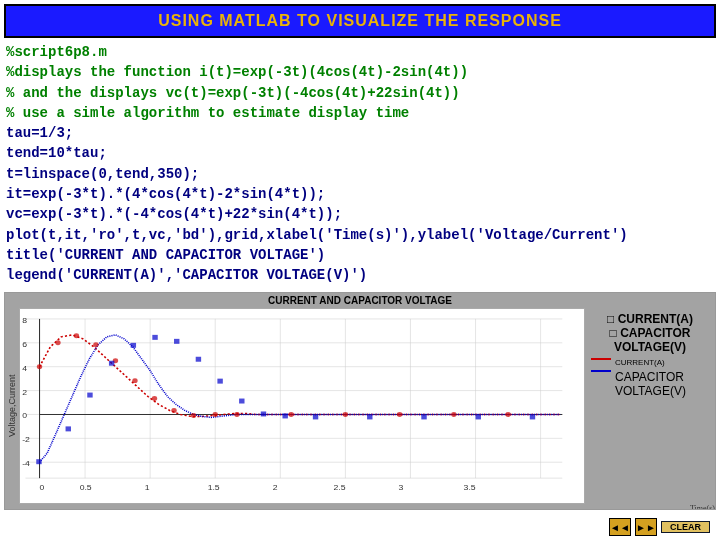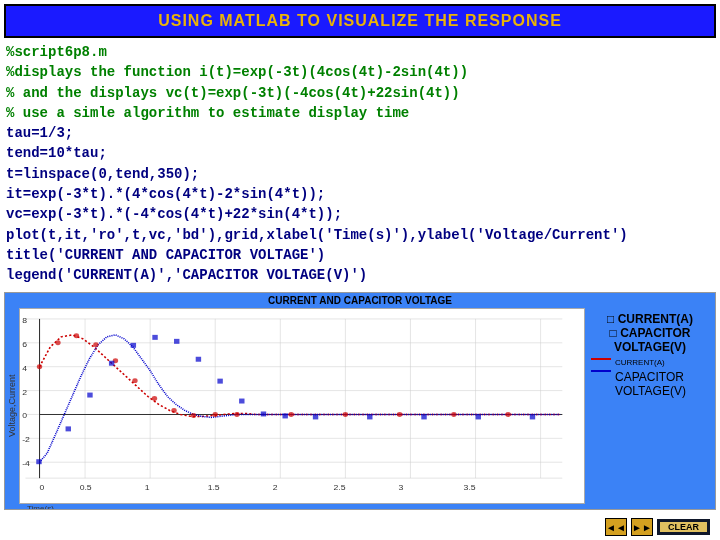--- a/index.html
+++ b/index.html
@@ -43,21 +43,21 @@
 
     .code-section .code-line {
       display: block;
     }
 
     
     .graph-area {
       position: relative;
       margin: 2px 4px 0 4px;
       border: 1px solid #999;
-      background: #3b82f6;
+      background: #a3a3a3;
       height: 218px;
       overflow: hidden;
     }
 
     .graph-title {
       text-align: center;
       font-family: Arial, sans-serif;
       font-size: 10px;
       font-weight: bold;
       color: #000;
@@ -124,21 +124,21 @@
       height: 18px;
       display: flex;
       align-items: center;
       justify-content: center;
       font-size: 10px;
       color: #000;
     }
 
     .clear-btn {
       background: #e0c060;
-      border: 3px solid #0f172a;
+      border: 1px solid #0f172a;
       font-family: Arial, sans-serif;
       font-size: 9px;
       font-weight: bold;
       padding: 0 8px;
       cursor: pointer;
     }
 
     
     .plot-svg {
       width: 100%;
@@ -382,20 +382,20 @@
         <div class="legend-color" style="background:#cc0000;"></div>
         <span style="font-size:8px;">CURRENT(A)</span>
       </div>
       <div class="legend-item">
         <div class="legend-color" style="background:#0000cc;"></div>
         <span style="font-size:12px;">CAPACITOR VOLTAGE(V)</span>
       </div>
     </div>
   </div>
 
-  <div style="text-align:left;font-size:8px;font-family:Liberation Sans, sans-serif;color:#333;margin-left:22px;">Time(s)</div>
+  <div style="text-align:right;font-size:8px;font-family:Liberation Serif, serif;color:#333;margin-left:22px;">Time(s)</div>
 </div>
 
 <div class="bottom-nav">
   <button class="nav-btn">◄◄</button>
   <button class="nav-btn">►►</button>
   <button class="clear-btn">CLEAR</button>
 </div>
 
 </body></html>

